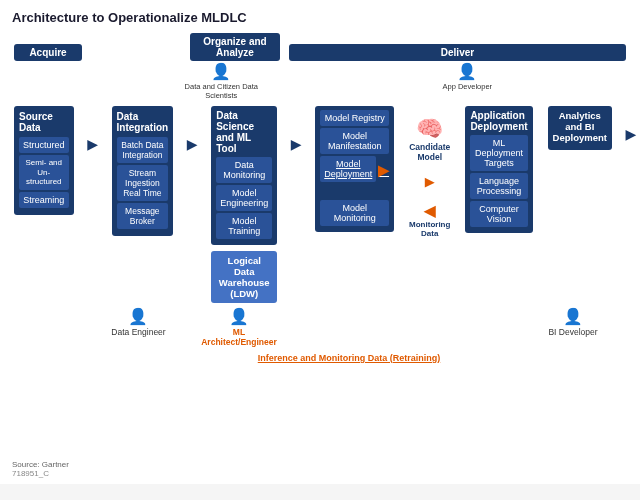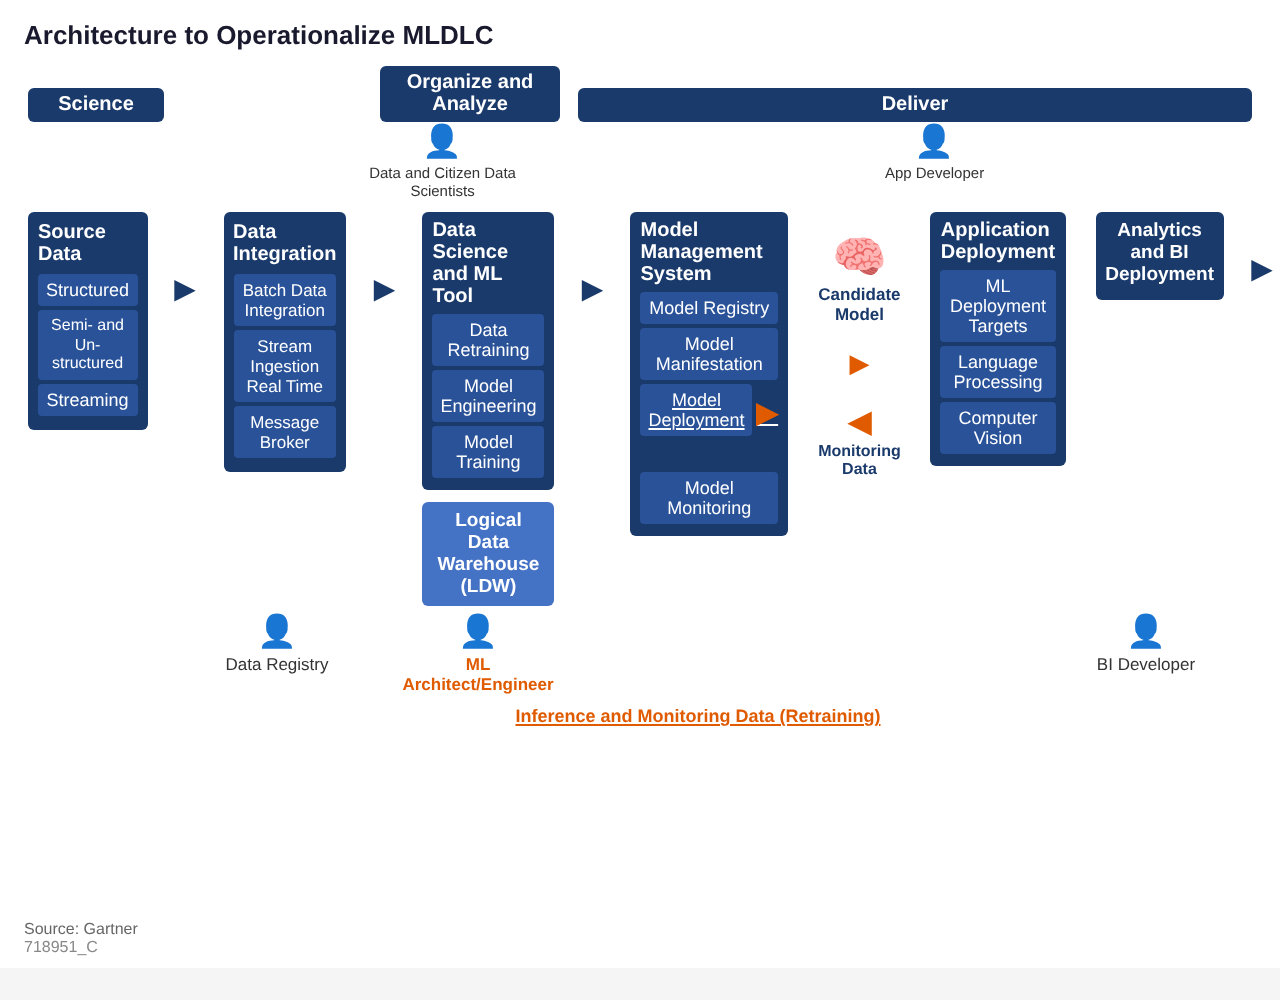--- a/index.html
+++ b/index.html
@@ -188,21 +188,21 @@
 <body>
 
 <div class="page">
   <div class="main-title">Architecture to Operationalize MLDLC</div>
 
   <div class="full-layout">
 
     <div style="display:flex; align-items:flex-end; gap:3px; margin-bottom:3px; padding-left:2px;">
 
       <div style="width:68px;">
-        <div class="bar" style="font-size:10px; padding:3px 2px;">Science</div>
+        <div class="bar" style="font-size:10px; padding:3px 2px;">Acquire</div>
       </div>
       <div style="width:3px;"></div>
 
       <div style="width:90px;"></div>
       <div style="width:3px;"></div>
 
       <div style="width:90px;">
         <div class="bar" style="font-size:10px; padding:3px 2px;">Organize and Analyze</div>
       </div>
       <div style="width:3px;"></div>
@@ -267,37 +267,36 @@
       </div>
 
       <div style="width:8px; display:flex; align-items:center; justify-content:center; padding-top:30px;">
         <span class="blue-arrow">▶</span>
       </div>
 
       <div style="width:88px; display:flex; flex-direction:column; gap:3px;">
 
         <div class="blue-box" style="flex:1;">
           <div class="blue-box-title">Data Science and ML Tool</div>
-          <div class="blue-box-item">Data Retraining</div>
+          <div class="blue-box-item">Data Monitoring</div>
           <div class="blue-box-item">Model Engineering</div>
           <div class="blue-box-item">Model Training</div>
         </div>
 
         <div class="ldw-box">
           <div class="ldw-title">Logical Data Warehouse (LDW)</div>
         </div>
       </div>
 
       <div style="width:8px; display:flex; align-items:center; justify-content:center; padding-top:30px;">
         <span class="blue-arrow">▶</span>
       </div>
 
       <div style="width:85px;">
         <div class="blue-box" style="height:100%;">
-          <div class="blue-box-title">Model Management System</div>
           <div class="blue-box-item">Model Registry</div>
           <div class="blue-box-item">Model Manifestation</div>
           <div style="display:flex; align-items:center; gap:2px; margin-bottom:16px;text-decoration:underline;">
             <div class="blue-box-item" style="flex:1;">Model Deployment</div>
             <span style="color:#e05a00; font-size:14px; font-weight:bold;">▶</span>
           </div>
           <div class="blue-box-item">Model Monitoring</div>
         </div>
       </div>
 
@@ -346,21 +345,21 @@
     </div>
 
     <div style="position:relative; display:flex; gap:3px; margin-top:6px; align-items:flex-start; padding-left:2px;">
 
       <div style="width:68px;"></div>
       <div style="width:8px;"></div>
 
       <div style="width:85px; display:flex; justify-content:center;">
         <div class="person-container">
           <div class="person-icon" style="font-size:16px;">👤</div>
-          <div class="person-label">Data Registry</div>
+          <div class="person-label">Data Engineer</div>
         </div>
       </div>
       <div style="width:8px;"></div>
 
       <div style="width:88px; display:flex; justify-content:center;">
         <div class="person-container">
           <div class="person-icon" style="font-size:16px; color:#e05a00;">👤</div>
           <div class="person-label" style="color:#e05a00; font-weight:bold;">ML Architect/Engineer</div>
         </div>
       </div>

